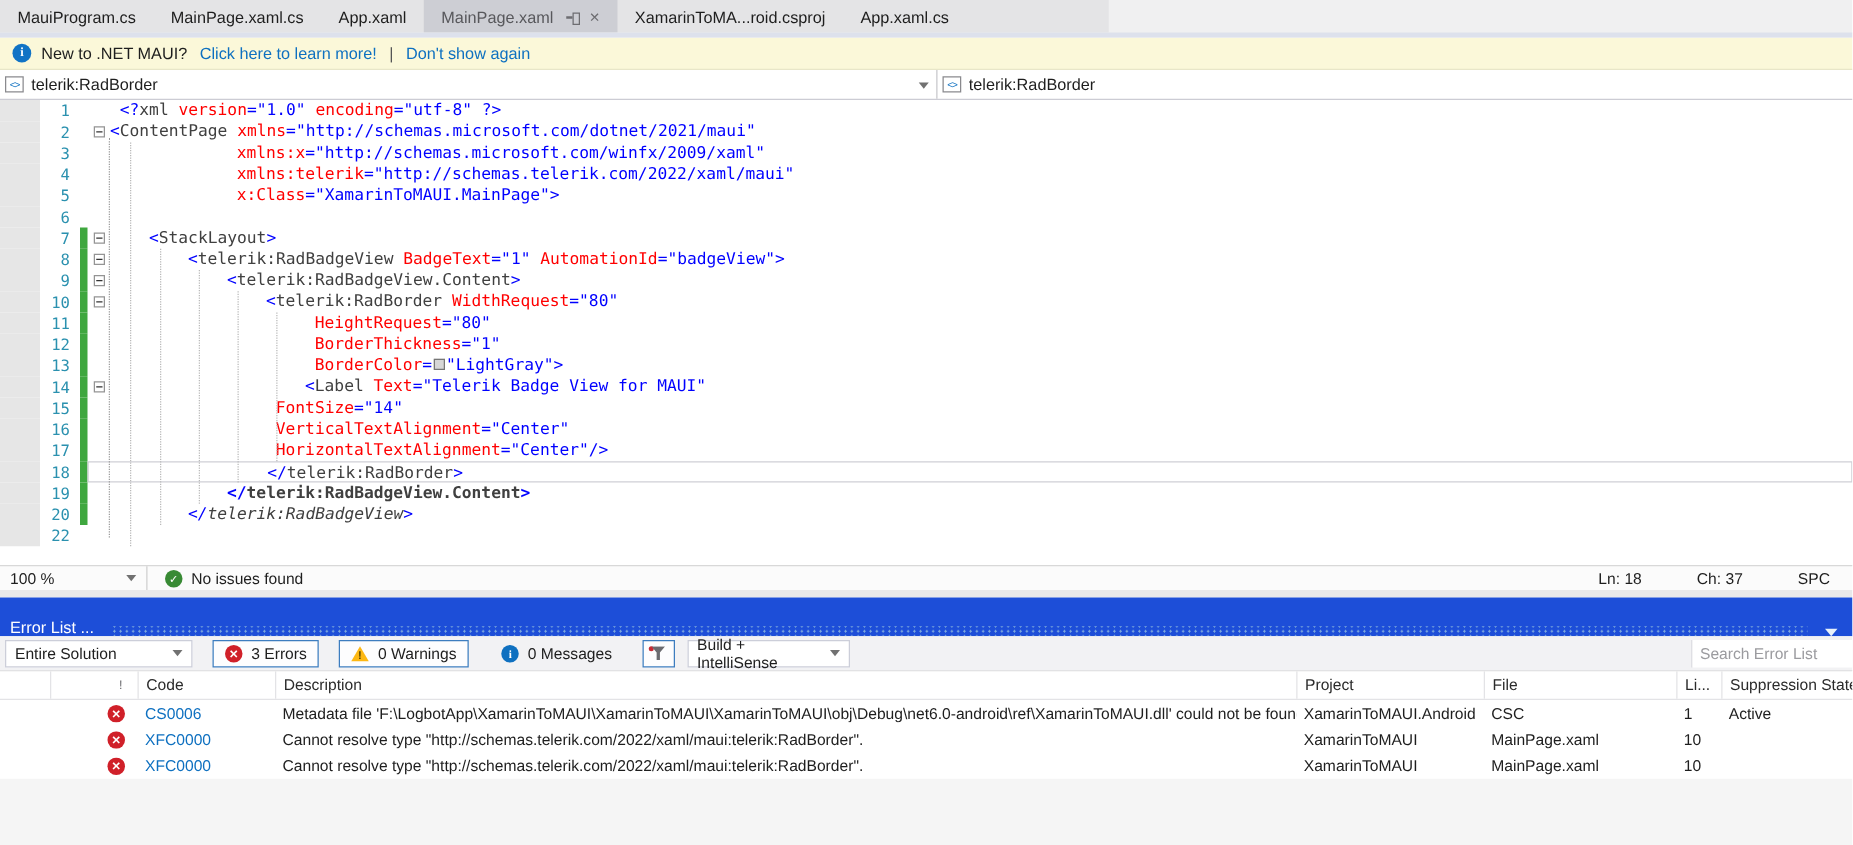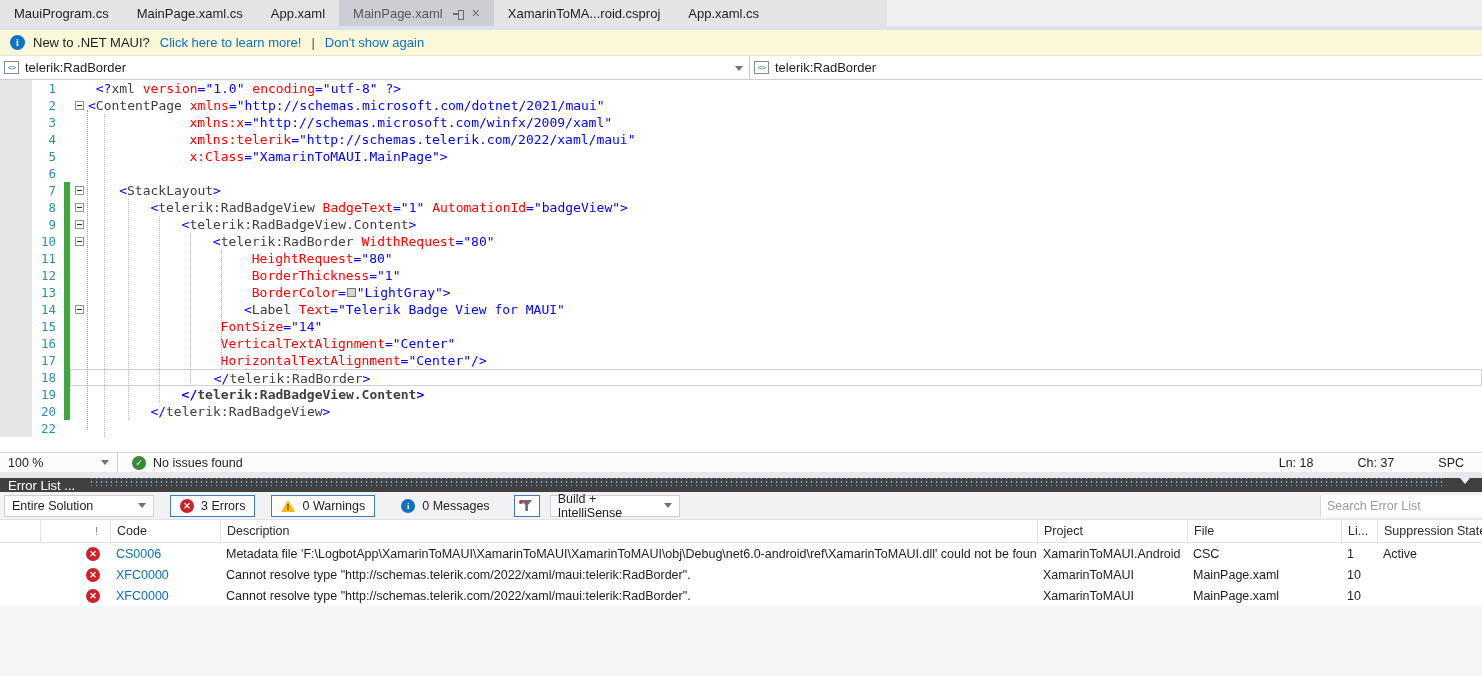--- a/index.html
+++ b/index.html
@@ -63,40 +63,40 @@
   .zoom-combo { width:118px; height:100%; display:flex; align-items:center; justify-content:space-between; padding:0 8px; border-right:1px solid #cfcfcf; }
   .caret-down { width:0; height:0; border-left:4px solid transparent; border-right:4px solid transparent; border-top:5px solid #717171; }
   .ok-ico { width:14px; height:14px; border-radius:50%; background:#388a34; color:#fff; font-size:9px; display:flex; align-items:center; justify-content:center; margin:0 7px 0 14px; }
   .ed-status .spacer { flex:1; }
   .ed-status .pos { margin-right:44px; color:#1e1e1e; }
   .ed-status .pos:last-child { margin-right:18px; }
 
   .gap-strip { height:6px; flex:none; background:#e8e8ea; }
 
   
-  .panel-title { height:14px; flex:none; background:#404040; color:#fff; display:flex; align-items:flex-start; font-size:13px; padding:0 8px; }
+  .panel-title { height:31px; flex:none; background:#1d4ed8; color:#fff; display:flex; align-items:flex-end; font-size:13px; padding:0 8px; }
   .panel-title .dots { flex:1; height:8px; margin:0 14px;
       background-image:radial-gradient(#7fabdc 1px, transparent 1.2px); background-size:5px 4px; background-position:0 2px; }
   .panel-title .win-caret { width:0; height:0; border-left:5px solid transparent; border-right:5px solid transparent; border-top:6px solid #e8f1fa; margin-right:4px; }
 
   .panel-toolbar { height:28px; flex:none; background:#f2f2f4; display:flex; align-items:center; position:relative; border-bottom:1px solid #e2e2e4; }
   .combo { height:22px; background:#fff; border:1px solid #ccced9; display:flex; align-items:center; justify-content:space-between; font-size:12.5px; padding:0 7px; }
   .combo-scope { width:150px; margin-left:4px; }
   .combo-source { width:130px; margin-left:10px; }
   .tool-btn { height:22px; display:flex; align-items:center; font-size:12.5px; padding:0 9px; margin-left:16px; background:transparent; border:1px solid transparent; }
   .tool-btn.toggled { border:1px solid #3d7dbf; background:#fdfdfe; }
   .err-ico { width:14px; height:14px; border-radius:50%; background:#d02029; color:#fff; font-size:9px; font-weight:bold; display:flex; align-items:center; justify-content:center; margin-right:7px; flex:none; }
   .warn-ico { width:0; height:0; border-left:7px solid transparent; border-right:7px solid transparent; border-bottom:12px solid #fdb813; position:relative; margin-right:7px; flex:none; }
   .warn-ico::after { content:'!'; position:absolute; left:-2px; top:2px; font-size:9px; font-weight:bold; color:#5a4500; }
   .msg-ico { width:14px; height:14px; border-radius:50%; background:#0f70c0; color:#fff; font-size:9px; font-weight:bold; font-family:"Liberation Serif",serif;
              display:flex; align-items:center; justify-content:center; margin-right:7px; flex:none; }
   .filter-btn { width:26px; height:22px; margin-left:14px; border:1px solid #3d7dbf; background:#fdfdfe; display:flex; align-items:center; justify-content:center; position:relative; }
   .funnel { width:11px; height:11px; clip-path:polygon(0 0,100% 0,62% 45%,62% 100%,38% 100%,38% 45%); background:#6b6b6f; }
   .filter-btn::before { content:''; position:absolute; left:4px; top:4px; width:4px; height:4px; border-radius:50%; background:#c72c35; }
-  .search-box { position:absolute; right:0; top:3px; width:162px; height:22px; background:#fff; border-left:1px solid #d9d9de; }
+  .search-box { position:absolute; right:0; top:3px; width:129px; height:22px; background:#fff; border-left:1px solid #d9d9de; }
   .search-box input { width:100%; height:100%; border:none; outline:none; font-size:12.5px; padding:0 6px; color:#1e1e1e; background:#fff; font-family:"Liberation Sans",sans-serif; }
   .search-box input::placeholder { color:#9b9b9f; }
 
   
   .egrid-header, .erow { display:grid; grid-template-columns:40px 70px 110px 817px 150px 154px 36px 1fr; font-size:12.5px; }
   .egrid-header { height:23px; background:#fff; border-bottom:1px solid #e3e3e6; align-items:center; color:#2b2b2b; }
   .egrid-header .hcell { height:100%; display:flex; align-items:center; padding:0 6px; border-left:1px solid #e3e3e6; white-space:nowrap; overflow:hidden; }
   .egrid-header .hcell:first-child { border-left:none; }
   .hcell.sev { justify-content:flex-end; padding-right:12px; color:#6b6b6f; font-size:10px; }
   .erow { height:21px; align-items:center; background:#fff; }
@@ -353,21 +353,21 @@
             <div class="ln-fold"></div>
             <div class="ln-code" style="padding-left: 93.6px; font-weight: bold;"><span class="tk-d">&lt;/</span><span class="tk-e">telerik:RadBadgeView.Content</span><span class="tk-d">&gt;</span></div>
           </div>
         </div>
         <div class="line">
           <div class="ln-margin"></div>
           <div class="ln-num">20</div>
           <div class="ln-chg changed"></div>
           <div class="line-content">
             <div class="ln-fold"></div>
-            <div class="ln-code" style="padding-left: 62.4px;"><span class="tk-d">&lt;/</span><span class="tk-e">telerik:RadBadgeView</span><span class="tk-d">&gt;</span></div>
+            <div class="ln-code" style="padding-left: 62.4px; font-style: italic;"><span class="tk-d">&lt;/</span><span class="tk-e">telerik:RadBadgeView</span><span class="tk-d">&gt;</span></div>
           </div>
         </div>
         <div class="line">
           <div class="ln-margin"></div>
           <div class="ln-num">22</div>
           <div class="ln-chg"></div>
           <div class="line-content">
             <div class="ln-fold"></div>
             <div class="ln-code" style="padding-left: 0px;"></div>
           </div>

